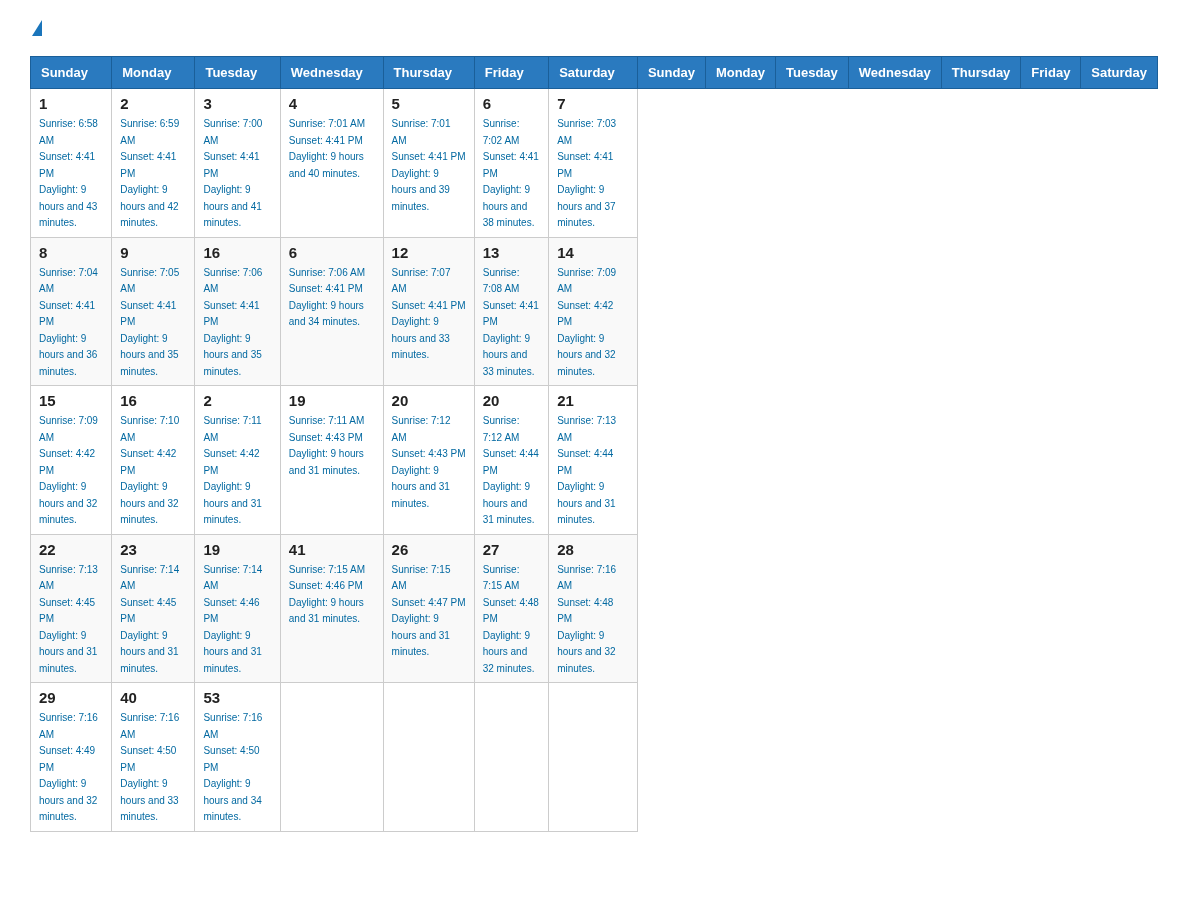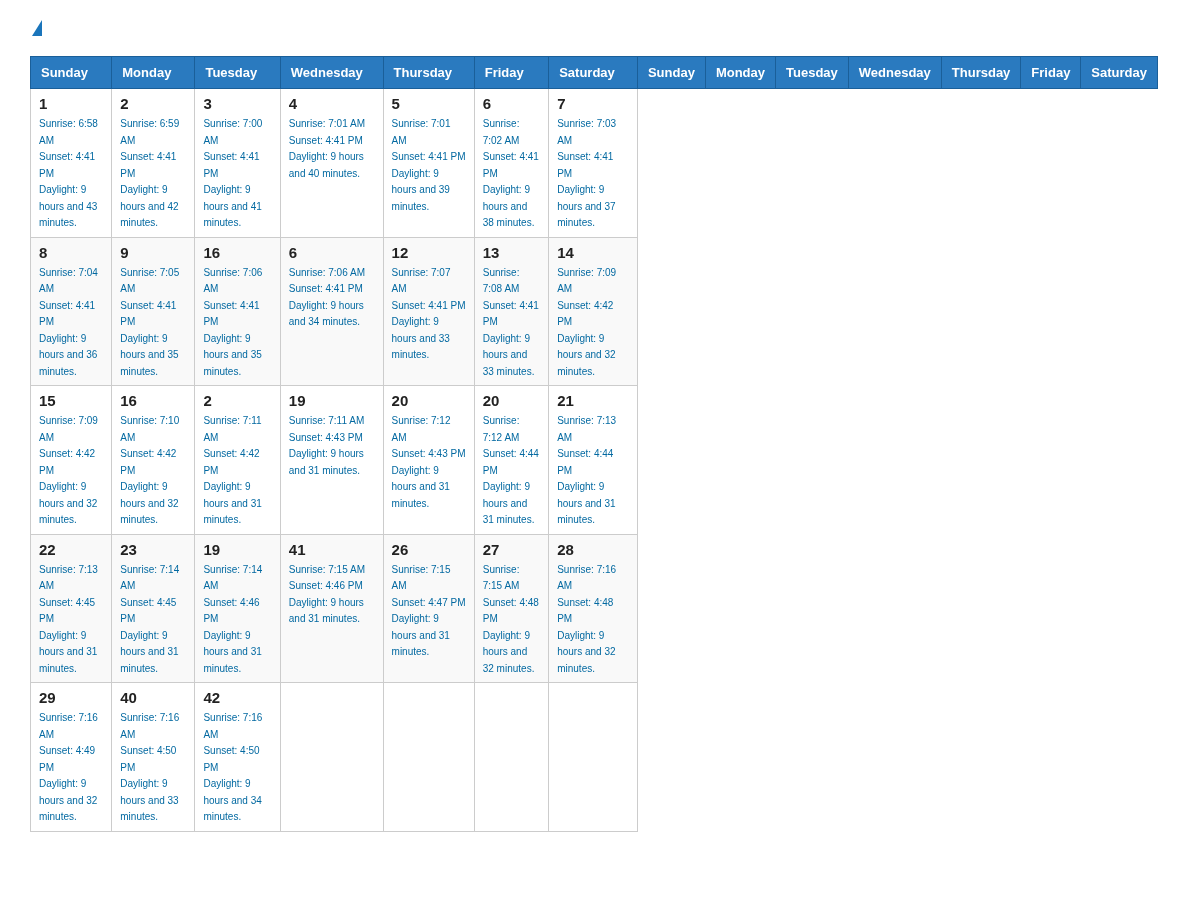--- a/index.html
+++ b/index.html
@@ -197,21 +197,21 @@
         <td><span class="day-num">27</span>
           <span class="day-info">Sunrise: 7:15 AM<br>Sunset: 4:48 PM<br>Daylight: 9 hours and 32 minutes.</span></td>
         <td><span class="day-num">28</span>
           <span class="day-info">Sunrise: 7:16 AM<br>Sunset: 4:48 PM<br>Daylight: 9 hours and 32 minutes.</span></td>
       </tr>
       <tr>
         <td><span class="day-num">29</span>
           <span class="day-info">Sunrise: 7:16 AM<br>Sunset: 4:49 PM<br>Daylight: 9 hours and 32 minutes.</span></td>
         <td><span class="day-num">40</span>
           <span class="day-info">Sunrise: 7:16 AM<br>Sunset: 4:50 PM<br>Daylight: 9 hours and 33 minutes.</span></td>
-        <td><span class="day-num">42</span>
+        <td><span class="day-num">53</span>
           <span class="day-info">Sunrise: 7:16 AM<br>Sunset: 4:50 PM<br>Daylight: 9 hours and 34 minutes.</span></td>
         <td class="empty-cell"></td>
         <td class="empty-cell"></td>
         <td class="empty-cell"></td>
         <td class="empty-cell"></td>
       </tr>
     </tbody>
 </table>
 
 </body></html>

